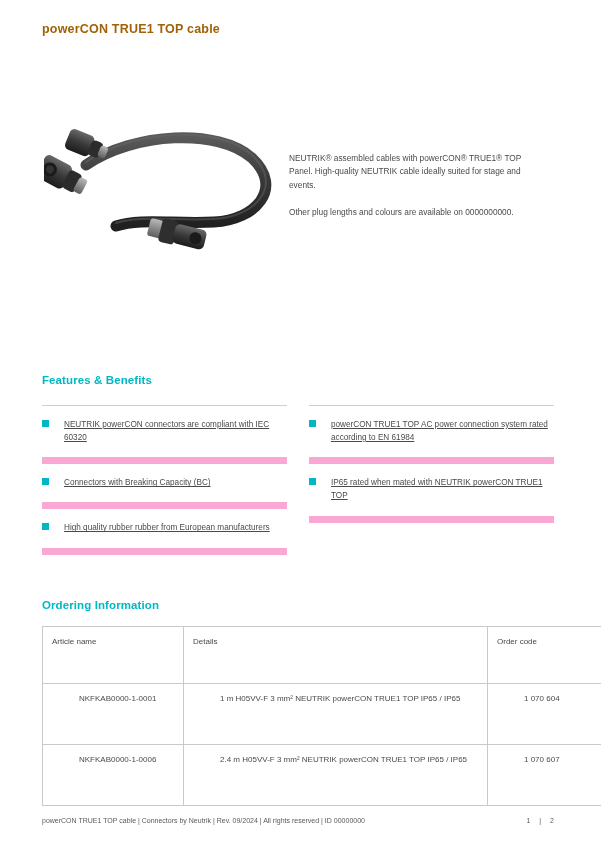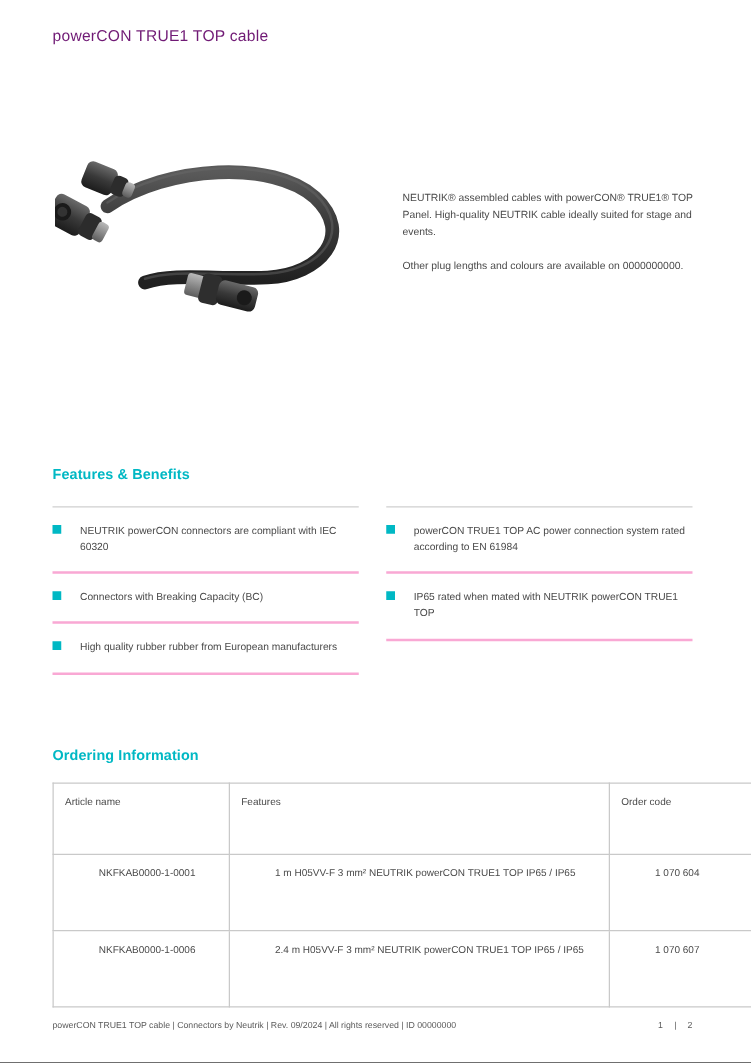--- a/index.html
+++ b/index.html
@@ -20,39 +20,39 @@
     background: #ffffff;
     box-sizing: border-box;
   }
 
   
   .title {
     position: absolute;
     left: 42px;
     top: 22px;
     font-size: 12.5px;
-    font-weight: normal;
+    font-weight: bold;
     letter-spacing: 0.2px;
-    color: #701a75;
+    color: #a16207;
     white-space: nowrap;
   }
 
   
   .product-image {
     position: absolute;
     left: 44px;
     top: 110px;
     width: 250px;
     height: 150px;
   }
 
   
   .intro {
     position: absolute;
-    left: 322px;
+    left: 289px;
     top: 152px;
     width: 252px;
     font-size: 8.3px;
     line-height: 1.62;
     color: #4a4a4a;
   }
   .intro p {
     margin: 0 0 14px 0;
   }
 
@@ -77,26 +77,27 @@
     gap: 22px;
   }
   .feat-col {
     width: 245px;
     display: flex;
     flex-direction: column;
   }
   .feat-item {
     position: relative;
     padding: 12px 0 13px 22px;
-    border-bottom: 2px solid #f9a8d4;
+    border-bottom: 7px solid #f9a8d4;
     font-size: 8.2px;
     line-height: 1.6;
     color: #4a4a4a;
     min-height: 34px;
     box-sizing: border-box;
+    text-decoration: underline;
   }
   .feat-item:first-child { border-top: 1px solid #cfcfcf; }
   .bullet {
     position: absolute;
     left: 0;
     top: 14px;
     width: 7px;
     height: 7px;
     background: #00b8c4;
   }
@@ -231,21 +232,21 @@
       </div>
     </div>
   </div>
 
   <div class="section-heading" id="ordering-heading">Ordering Information</div>
 
   <table class="order-table">
     <thead>
       <tr>
         <th class="col-name">Article name</th>
-        <th class="col-det">Features</th>
+        <th class="col-det">Details</th>
         <th class="col-order">Order code</th>
       </tr>
     </thead>
     <tbody>
       <tr>
         <td>NKFKAB0000-1-0001</td>
         <td>1 m H05VV-F 3 mm² NEUTRIK powerCON TRUE1 TOP IP65 / IP65</td>
         <td>1 070 604</td>
       </tr>
       <tr>

